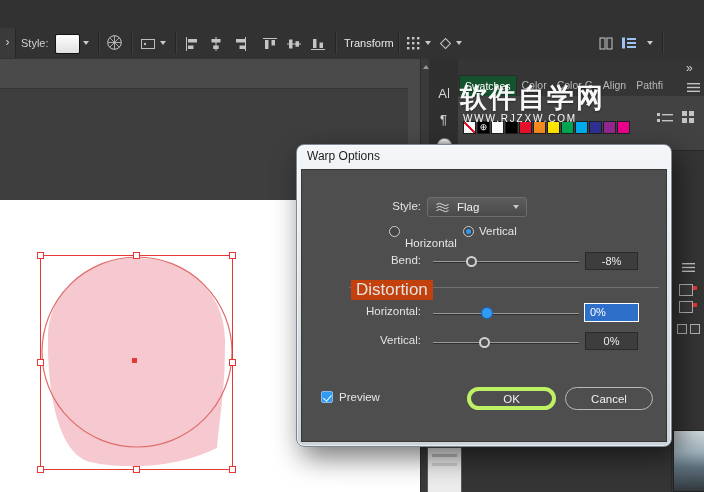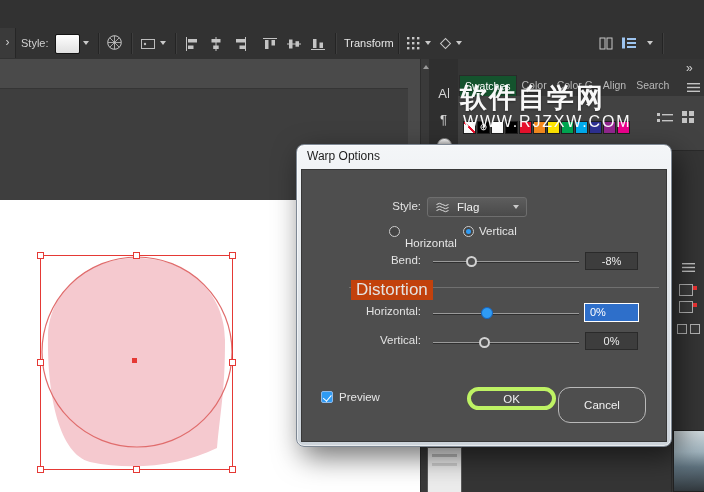--- a/index.html
+++ b/index.html
@@ -38,21 +38,21 @@
   .tabbar{position:absolute;left:1px;top:16px;width:226px;height:21px;display:flex;overflow:hidden}
   .ptab{padding:4px 5px 0 5px;font-size:10.5px;color:#b8b8b8;height:21px;box-sizing:border-box;white-space:nowrap}
   .ptab.active{background:#14532d;color:#fff;border:1px solid #2a2a2a;border-bottom:none}
   .swatchbody{position:absolute;left:0;top:37px;width:246px;height:54px;background:#424242;border-bottom:1px solid #2a2a2a}
   .swatchgrid{position:absolute;left:5px;top:25px;display:flex}
   .swatch{width:13px;height:13px;margin-right:1px;border:1px solid #1f1f1f;box-sizing:border-box;flex:0 0 auto}
   .swatch-none{background:linear-gradient(to top right,#fff 44%,#e8112d 44%,#e8112d 56%,#fff 56%)}
   .swatch-reg{background:#000;color:#fff;font-size:9px;line-height:11px;text-align:center}
   .swatch-reg::after{content:"⊕"}
   .watermark1{position:absolute;left:460px;top:80px;font-size:27px;font-weight:bold;letter-spacing:2px;color:rgba(255,255,255,.97);text-shadow:0 1px 2px rgba(0,0,0,.4);z-index:5}
-  .watermark2{position:absolute;left:463px;top:113px;font-size:16px;letter-spacing:1.8px;color:#fafafa;z-index:5}
+  .watermark2{position:absolute;left:463px;top:113px;font-size:10px;letter-spacing:1.8px;color:#fafafa;z-index:5}
   .rstrip-border{position:absolute;left:671px;top:150px;width:1px;height:342px;background:#2a2a2a}
   .mini-sq{position:absolute;border:1px solid #b5b5b5;background:#3c3c3c}
   .red-dot{position:absolute;width:4px;height:4px;background:#e33}
   .thumb-img{position:absolute;left:673px;top:430px;width:30px;height:60px;background:linear-gradient(#cfd8dc 0%,#9fb2bc 35%,#5d707c 60%,#31383d 100%);border:1px solid #222}
   .white-block{position:absolute;left:427px;top:447px;width:33px;height:45px;background:#ececec;border:1px solid #5a5a5a}
   
   .dialog{position:absolute;left:296px;top:144px;width:374px;height:301px;background:linear-gradient(#f4f6f8,#ccd3da);border:1px solid #7e8894;border-radius:8px;box-shadow:6px 10px 28px rgba(0,0,0,.55),inset 0 0 0 1px rgba(255,255,255,.55);z-index:20}
   .dlg-title{position:absolute;left:10px;top:4px;font-size:12px;color:#1d1d1d}
   .dlg-body{position:absolute;left:4px;top:24px;right:4px;bottom:4px;background:#4e4e4e;border:1px solid #383838}
   .dlg-label{position:absolute;width:80px;text-align:right;color:#e3e3e3;font-size:11.5px}
@@ -222,21 +222,21 @@
     <div class="grad-circle" style="top:79px"></div>
   </div>
 
   <div class="panelarea">
     <div class="abs" style="left:228px;top:2px;color:#cfcfcf;font-size:12px;letter-spacing:-1px"><span>»</span></div>
     <div class="tabbar">
         <div class="ptab active">Swatches</div>
         <div class="ptab">Color</div>
         <div class="ptab">Color G</div>
         <div class="ptab">Align</div>
-        <div class="ptab">Search</div>
+        <div class="ptab">Pathfi</div>
       </div>
     <span class="cb-icon" style="left:229px;top:23px">
       <svg width="13" height="9">
           <rect y="0" width="13" height="1.4" fill="#c4c4c4"></rect>
           <rect y="3.8" width="13" height="1.4" fill="#c4c4c4"></rect>
           <rect y="7.6" width="13" height="1.4" fill="#c4c4c4"></rect>
         </svg>
     </span>
     <div class="swatchbody">
       <div class="swatchgrid">
@@ -327,17 +327,17 @@
       <div class="valbox focused" style="left:282px;top:133px;width:55px;height:19px">0%</div>
 
       <div class="dlg-label" style="left:39px;top:164px">Vertical:</div>
       <div class="track" style="left:131px;top:172px;width:146px"></div>
       <div class="thumb hollow" style="left:177px;top:167px"></div>
       <div class="valbox" style="left:283px;top:162px;width:53px;height:18px">0%</div>
 
       <div class="checkbox" style="left:19px;top:221px"></div>
       <div class="rlabel" style="left:37px;top:221px">Preview</div>
       <div class="dlg-btn default" style="left:165px;top:217px;width:89px;height:23px">OK</div>
-      <div class="dlg-btn normal" style="left:256px;top:217px;width:88px;height:36px">Cancel</div>
+      <div class="dlg-btn normal" style="left:263px;top:217px;width:88px;height:23px">Cancel</div>
     </div>
   </div>
 
 </div>
 
 </body></html>

